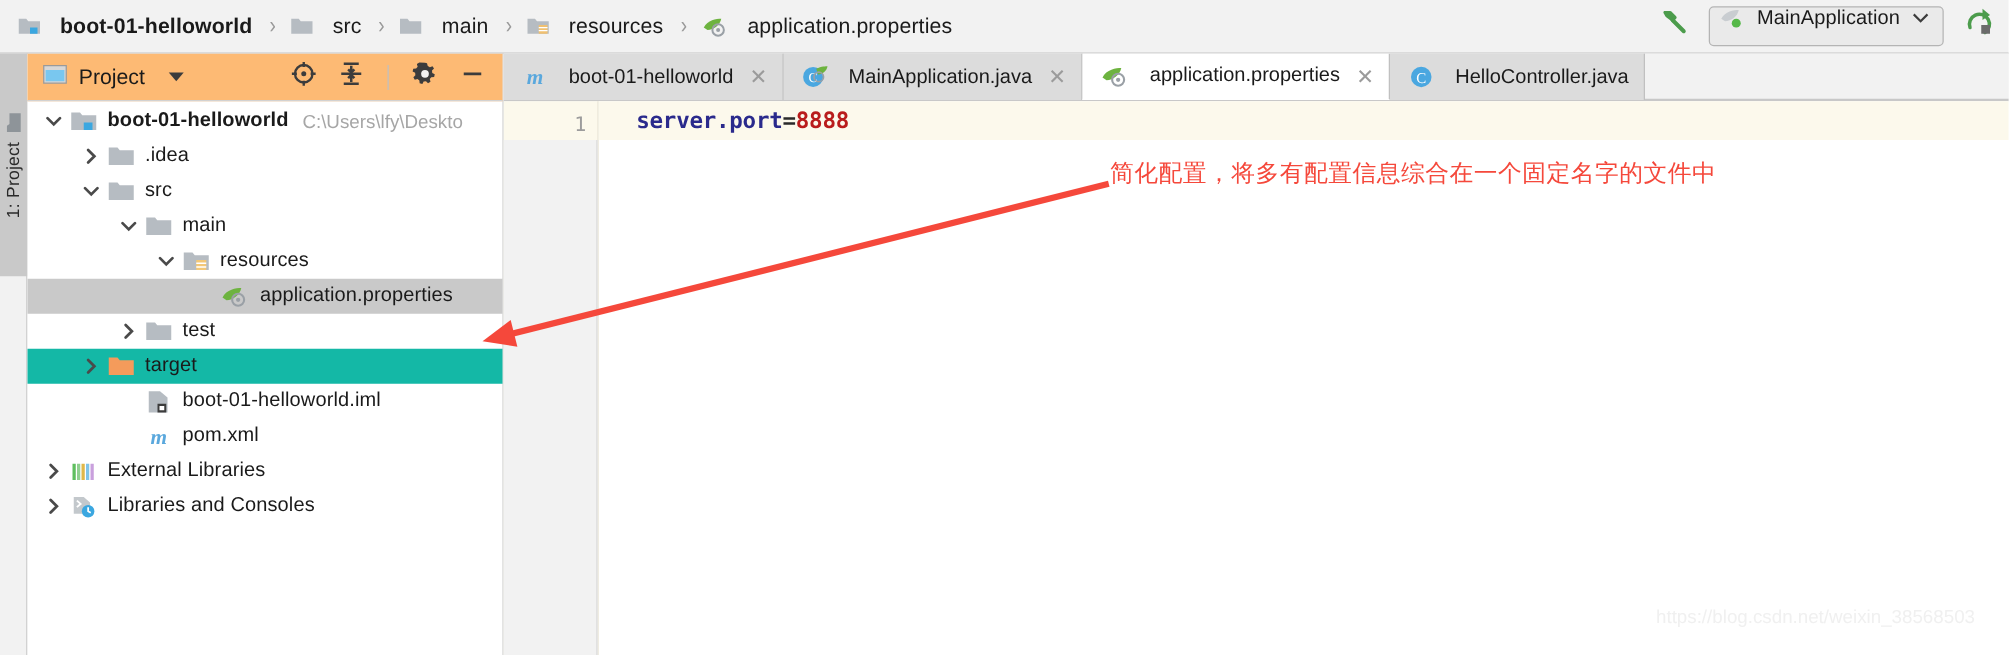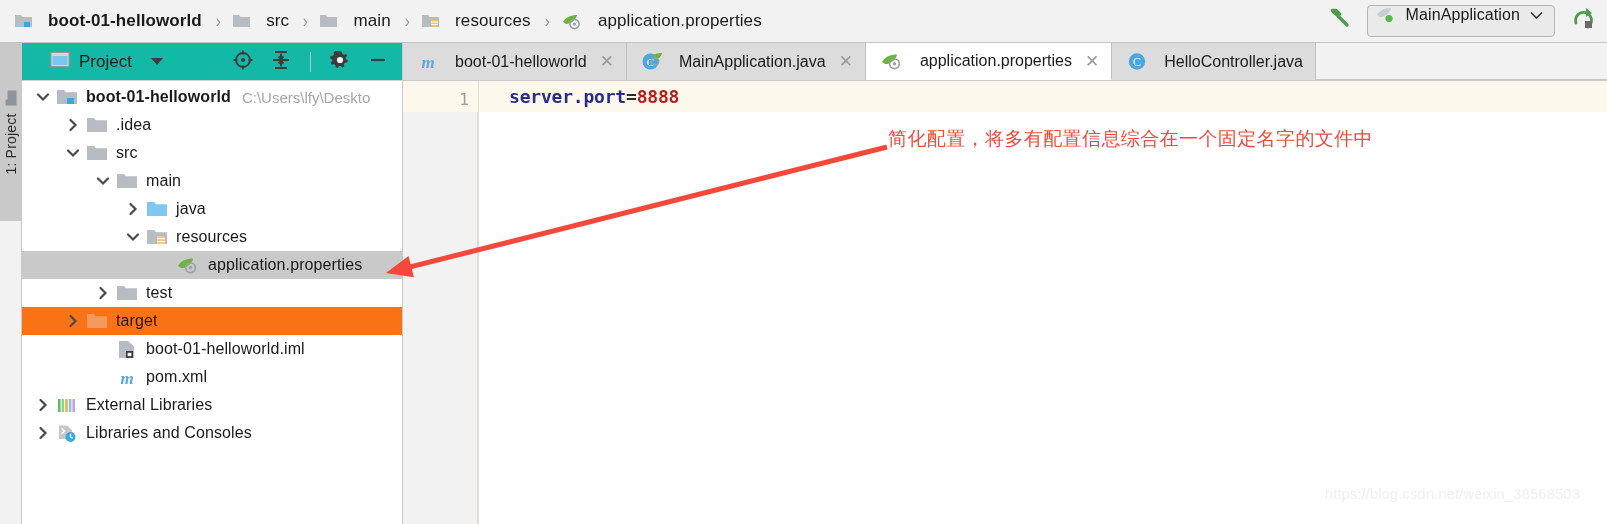--- a/index.html
+++ b/index.html
@@ -62,42 +62,42 @@
   .vtab-folder { display: inline-flex; }
 
   
   .proj-panel {
     position: absolute; left: 22px; top: 43px; width: 381px; height: 481px;
     background: #ffffff;
     border-right: 1px solid #c8c8c8;
     box-sizing: border-box;
   }
   .proj-header {
-    height: 38px; background: #14b8a6; border-bottom: 1px solid #d2d2d2;
-    display: flex; align-items: center; padding: 0 8px 0 28px;
+    height: 38px; background: #fdba74; border-bottom: 1px solid #d2d2d2;
+    display: flex; align-items: center; padding: 0 8px 0 12px;
     box-sizing: border-box;
   }
   .proj-title { display: flex; align-items: center; gap: 9px; font-size: 17px; color: #1a1a1a; }
   .caret-dn {
     width: 0; height: 0; margin-left: 10px;
     border-left: 6px solid transparent; border-right: 6px solid transparent;
     border-top: 7px solid #3c3c3c;
   }
   .ph-spacer { flex: 1 1 auto; }
   .ph-icons { display: flex; align-items: center; gap: 14px; padding-right: 4px; }
   .ph-div { width: 1px; height: 20px; background: #c0c0c0; margin: 0 3px; }
 
   
   .tree { position: relative; padding-top: 2px; font-size: 16px; color: #1a1a1a; }
   .trow {
     display: flex; align-items: center; height: 28px; white-space: nowrap;
     padding-left: 6px;
   }
   .trow.selected { background: #c9c9c9; }
-  .trow.highlight { background: #f97316; }
+  .trow.highlight { background: #14b8a6; }
   .tw { display: inline-flex; width: 26px; justify-content: center; align-items: center; flex: 0 0 26px; }
   .ticon { display: inline-flex; align-items: center; margin-right: 8px; }
   .tlabel { letter-spacing: .1px; }
   .tlabel.bold { font-weight: bold; }
   .tpath { color: #a6a6a6; margin-left: 11px; font-size: 15px; }
 
   
   .editor-area {
     position: absolute; left: 403px; top: 43px; right: 0; bottom: 0;
     background: #ffffff;
@@ -366,33 +366,20 @@
           <span class="ticon">
             <svg width="22" height="18" viewBox="0 0 22 18">
               <path d="M1 2h7l1.8 2.2H21V16H1z" fill="#b6bcc2"></path>
             </svg>
           </span>
           <span class="tlabel">main</span>
         </div>
         <div class="trow" style="padding-left: 98px;">
           <span class="tw">
             <svg width="16" height="16" viewBox="0 0 16 16">
-              <path d="M5.5 3 L10.5 8 L5.5 13" stroke="#4a4a4a" stroke-width="2.2" fill="none" stroke-linecap="round"></path>
-            </svg>
-          </span>
-          <span class="ticon">
-            <svg width="22" height="18" viewBox="0 0 22 18">
-              <path d="M1 2h7l1.8 2.2H21V16H1z" fill="#7ec8ef"></path>
-            </svg>
-          </span>
-          <span class="tlabel">java</span>
-        </div>
-        <div class="trow" style="padding-left: 98px;">
-          <span class="tw">
-            <svg width="16" height="16" viewBox="0 0 16 16">
               <path d="M3 5.5 L8 10.5 L13 5.5" stroke="#4a4a4a" stroke-width="2.2" fill="none" stroke-linecap="round"></path>
             </svg>
           </span>
           <span class="ticon">
             <svg width="22" height="18" viewBox="0 0 22 18">
               <path d="M1 2h7l1.8 2.2H21V16H1z" fill="#b6bcc2"></path>
               <rect x="11" y="8" width="8" height="8" fill="#f2c777"></rect>
               <rect x="11" y="10" width="8" height="1.2" fill="#fff"></rect>
               <rect x="11" y="13" width="8" height="1.2" fill="#fff"></rect>
             </svg>

